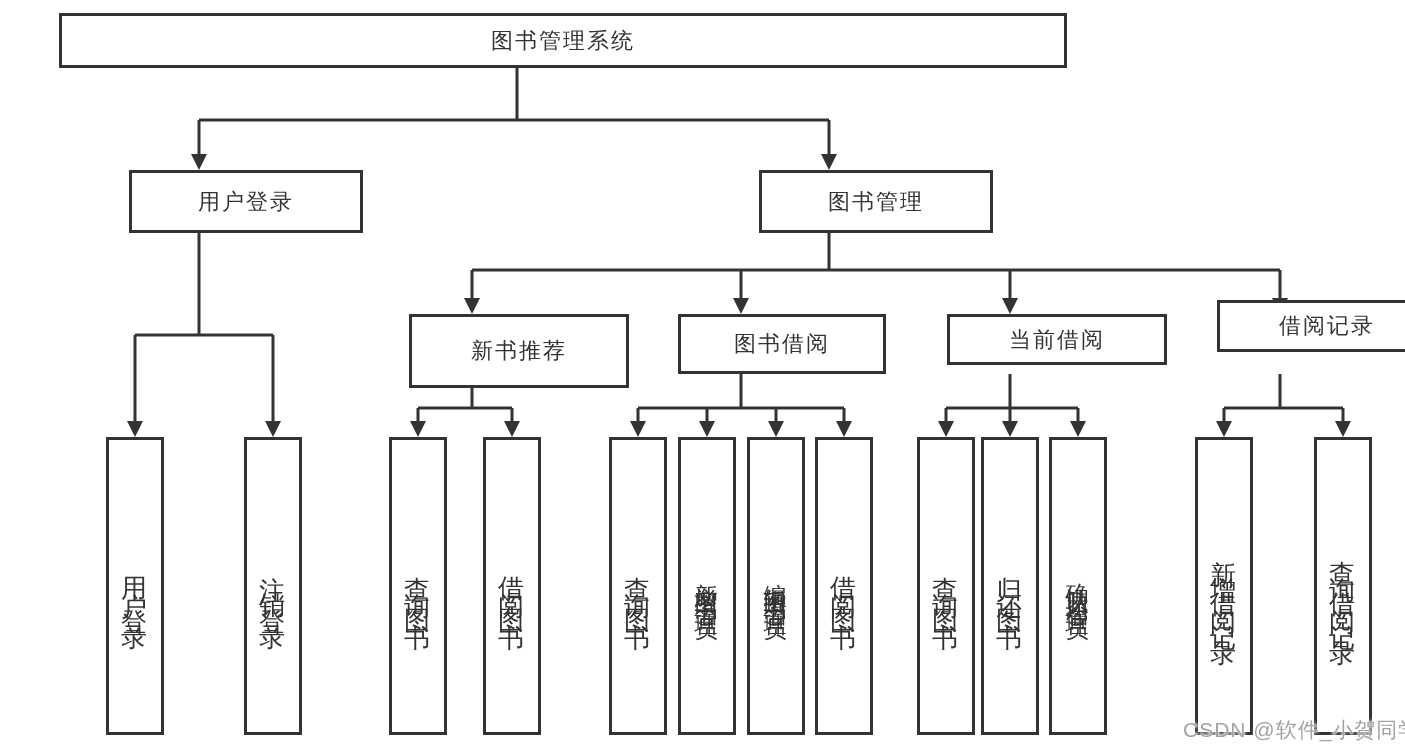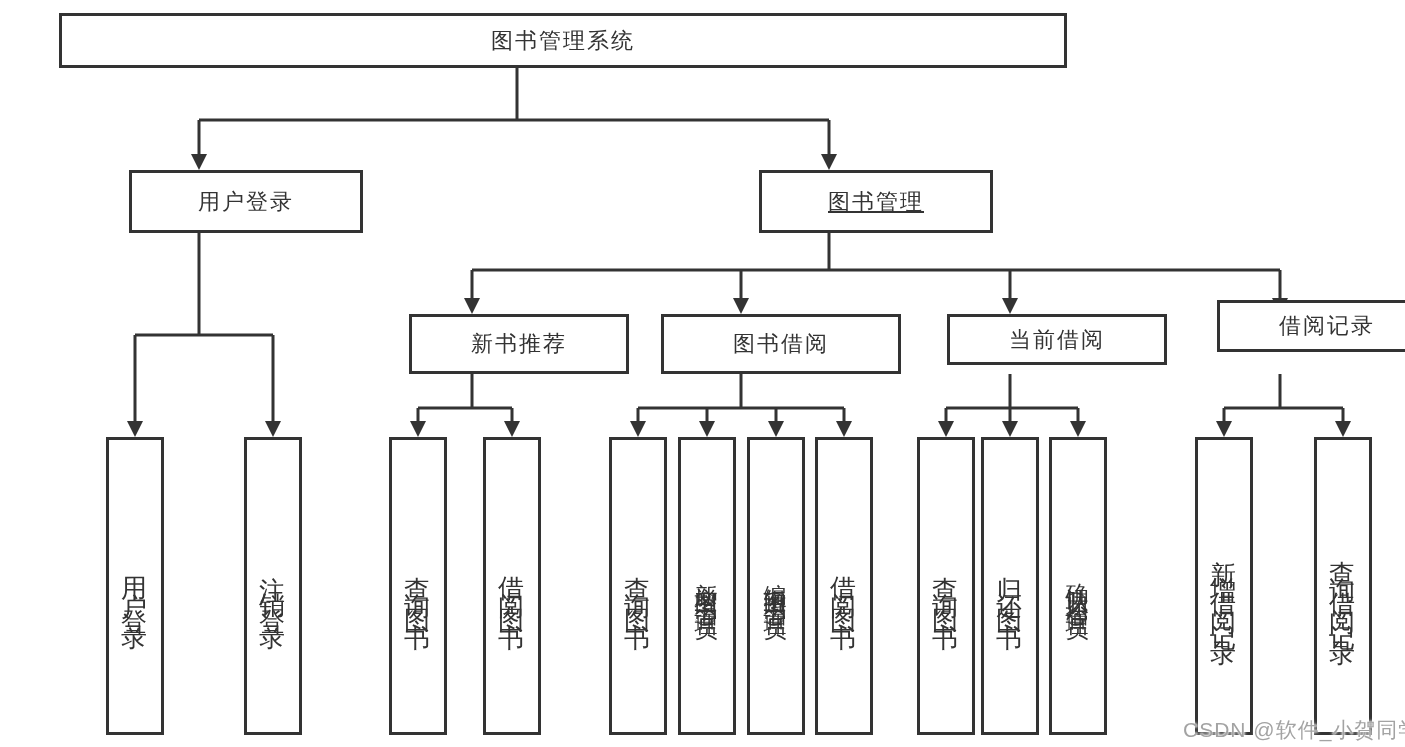--- a/index.html
+++ b/index.html
@@ -60,24 +60,24 @@
              M630 421 L646 421 L638 437 Z  M699 421 L715 421 L707 437 Z
              M768 421 L784 421 L776 437 Z  M836 421 L852 421 L844 437 Z
              M938 421 L954 421 L946 437 Z  M1002 421 L1018 421 L1010 437 Z
              M1070 421 L1086 421 L1078 437 Z M1216 421 L1232 421 L1224 437 Z
              M1335 421 L1351 421 L1343 437 Z"></path>
   </svg>
 
   <div class="box hbox" style="left:12px;top:13px;width:1008px;height:55px;">图书管理系统</div>
 
   <div class="box hbox" style="left:82px;top:170px;width:234px;height:63px;">用户登录</div>
-  <div class="box hbox" style="left:712px;top:170px;width:234px;height:63px;text-decoration:underline;">图书管理</div>
+  <div class="box hbox" style="left:712px;top:170px;width:234px;height:63px;">图书管理</div>
 
-  <div class="box hbox" style="left:362px;top:314px;width:220px;height:60px;">新书推荐</div>
-  <div class="box hbox" style="left:614px;top:314px;width:240px;height:60px;">图书借阅</div>
+  <div class="box hbox" style="left:362px;top:314px;width:220px;height:74px;">新书推荐</div>
+  <div class="box hbox" style="left:631px;top:314px;width:208px;height:60px;">图书借阅</div>
   <div class="box hbox" style="left:900px;top:314px;width:220px;height:51px;">当前借阅</div>
   <div class="box hbox" style="left:1170px;top:300px;width:220px;height:52px;">借阅记录</div>
 
   <div class="box vbox" style="left:106px;top:437px;width:58px;height:298px;">用户登录</div>
   <div class="box vbox" style="left:244px;top:437px;width:58px;height:298px;">注销登录</div>
 
   <div class="box vbox" style="left:389px;top:437px;width:58px;height:298px;">查询图书</div>
   <div class="box vbox" style="left:483px;top:437px;width:58px;height:298px;">借阅图书</div>
 
   <div class="box vbox" style="left:609px;top:437px;width:58px;height:298px;">查询图书</div>

